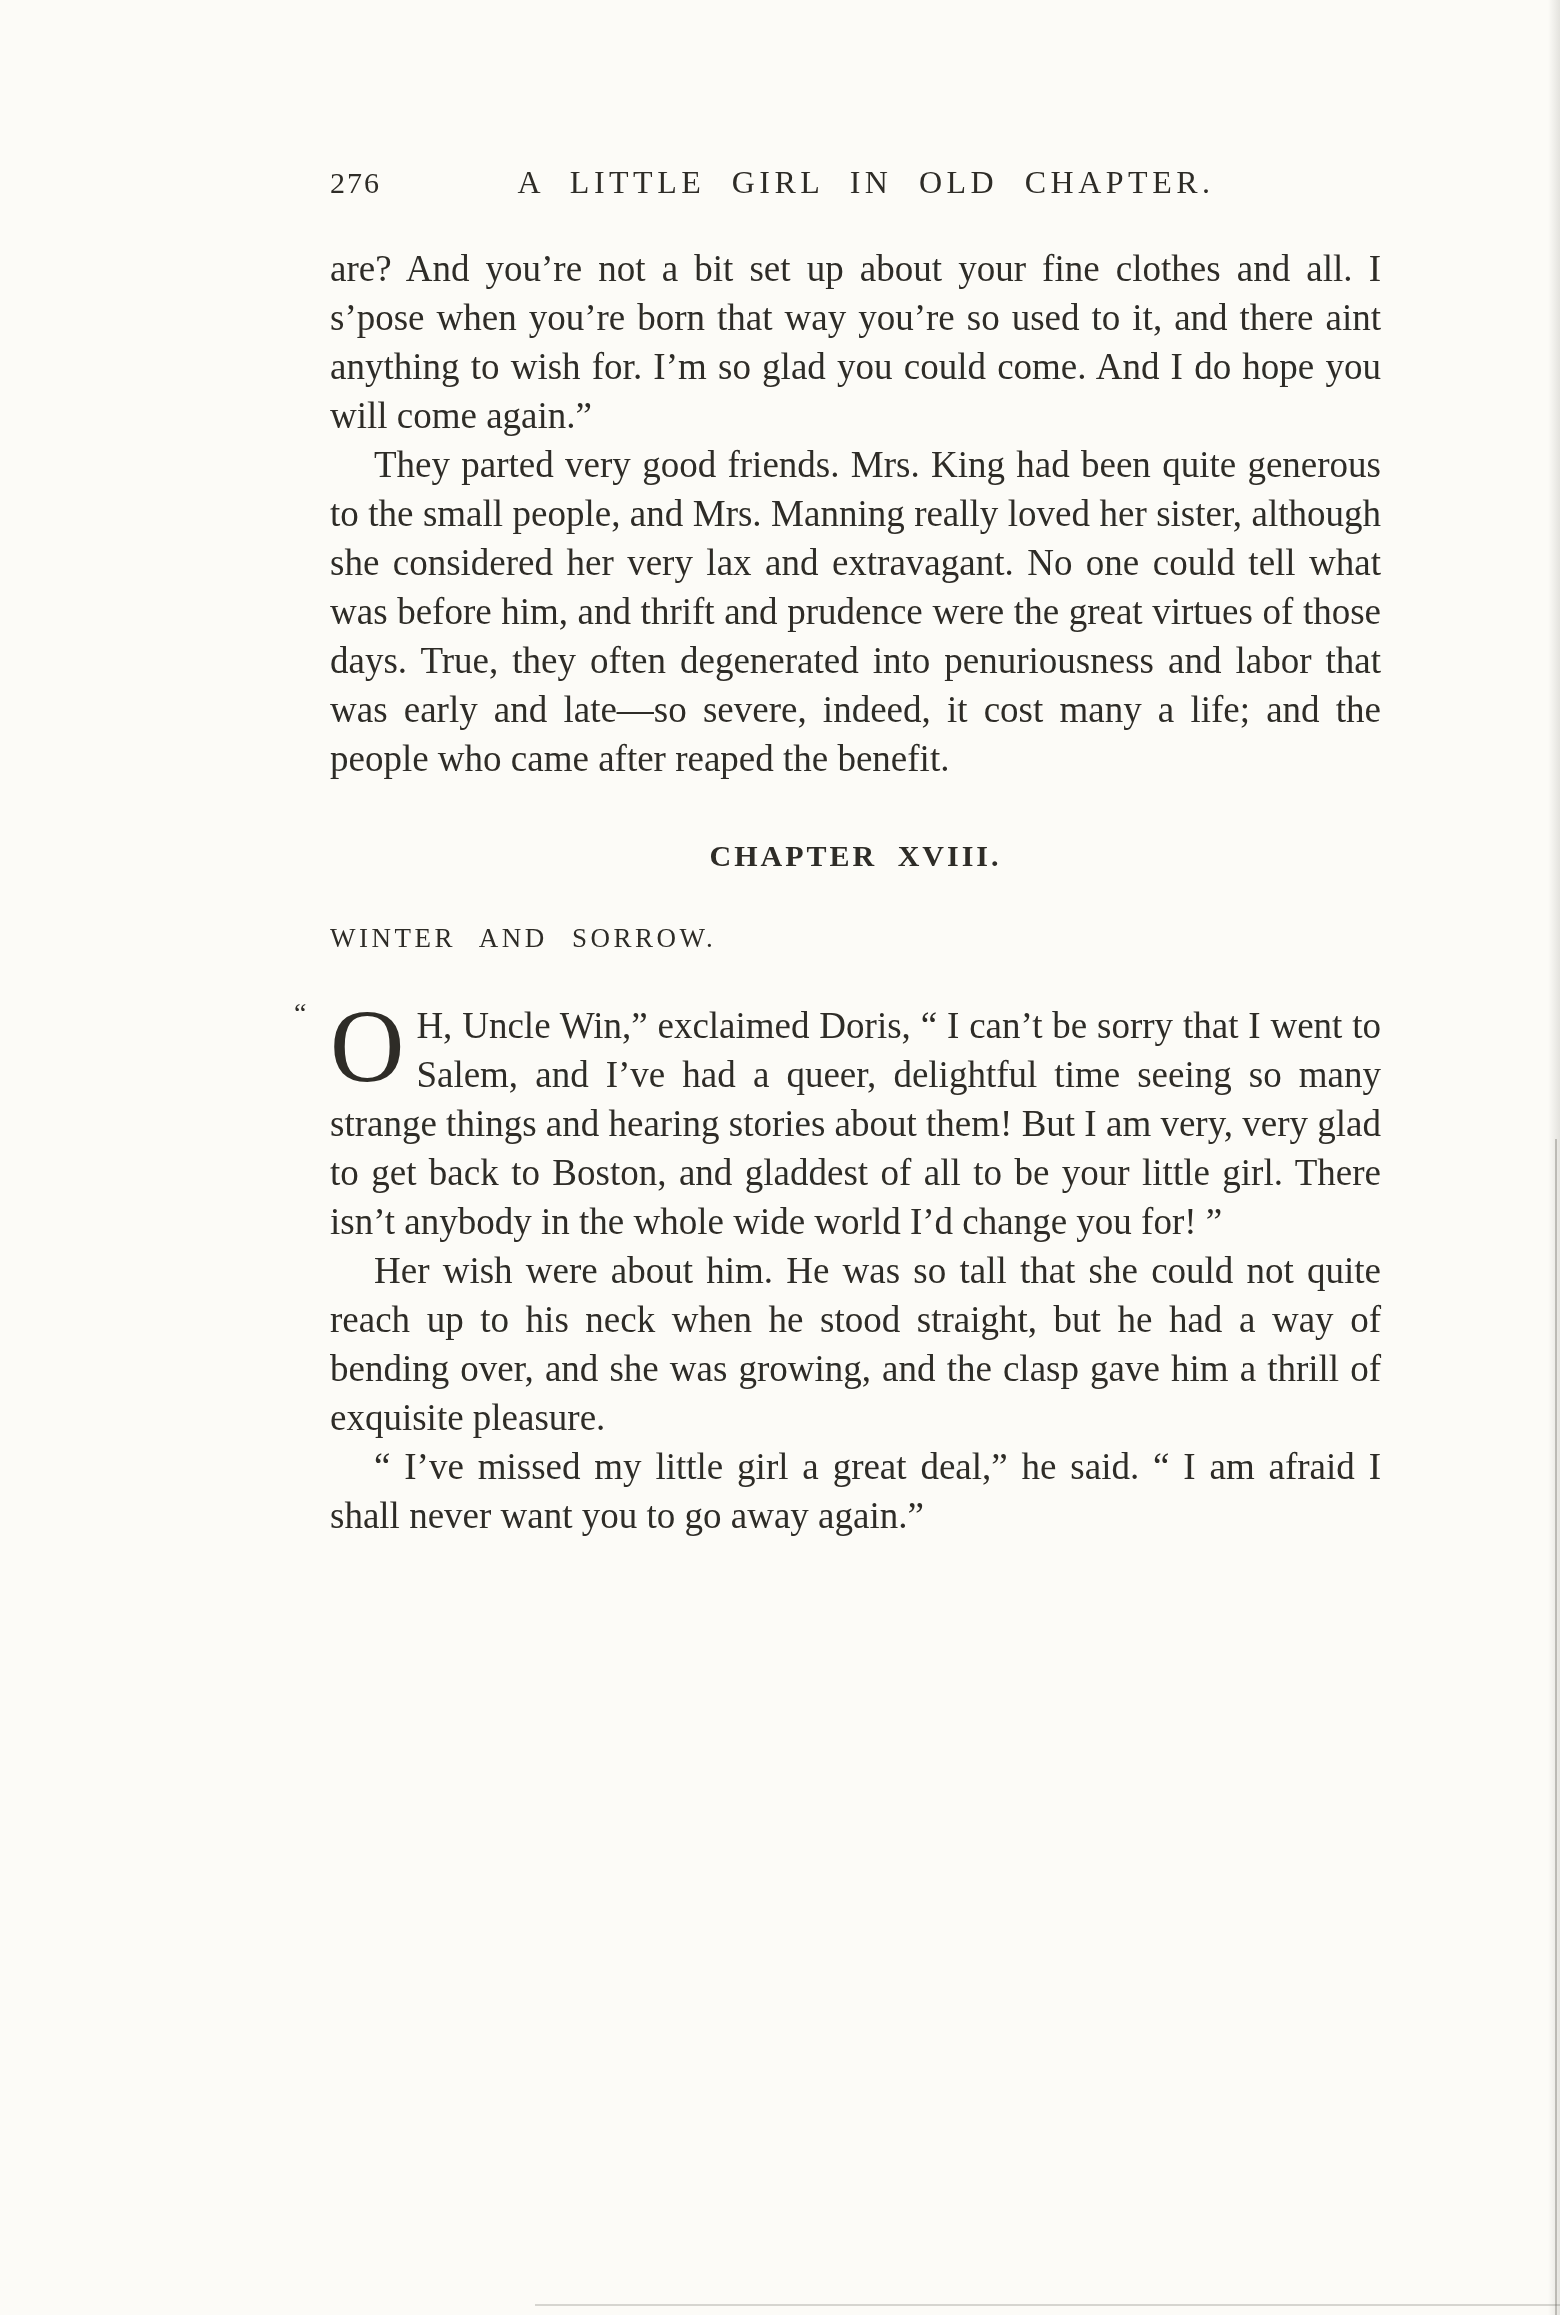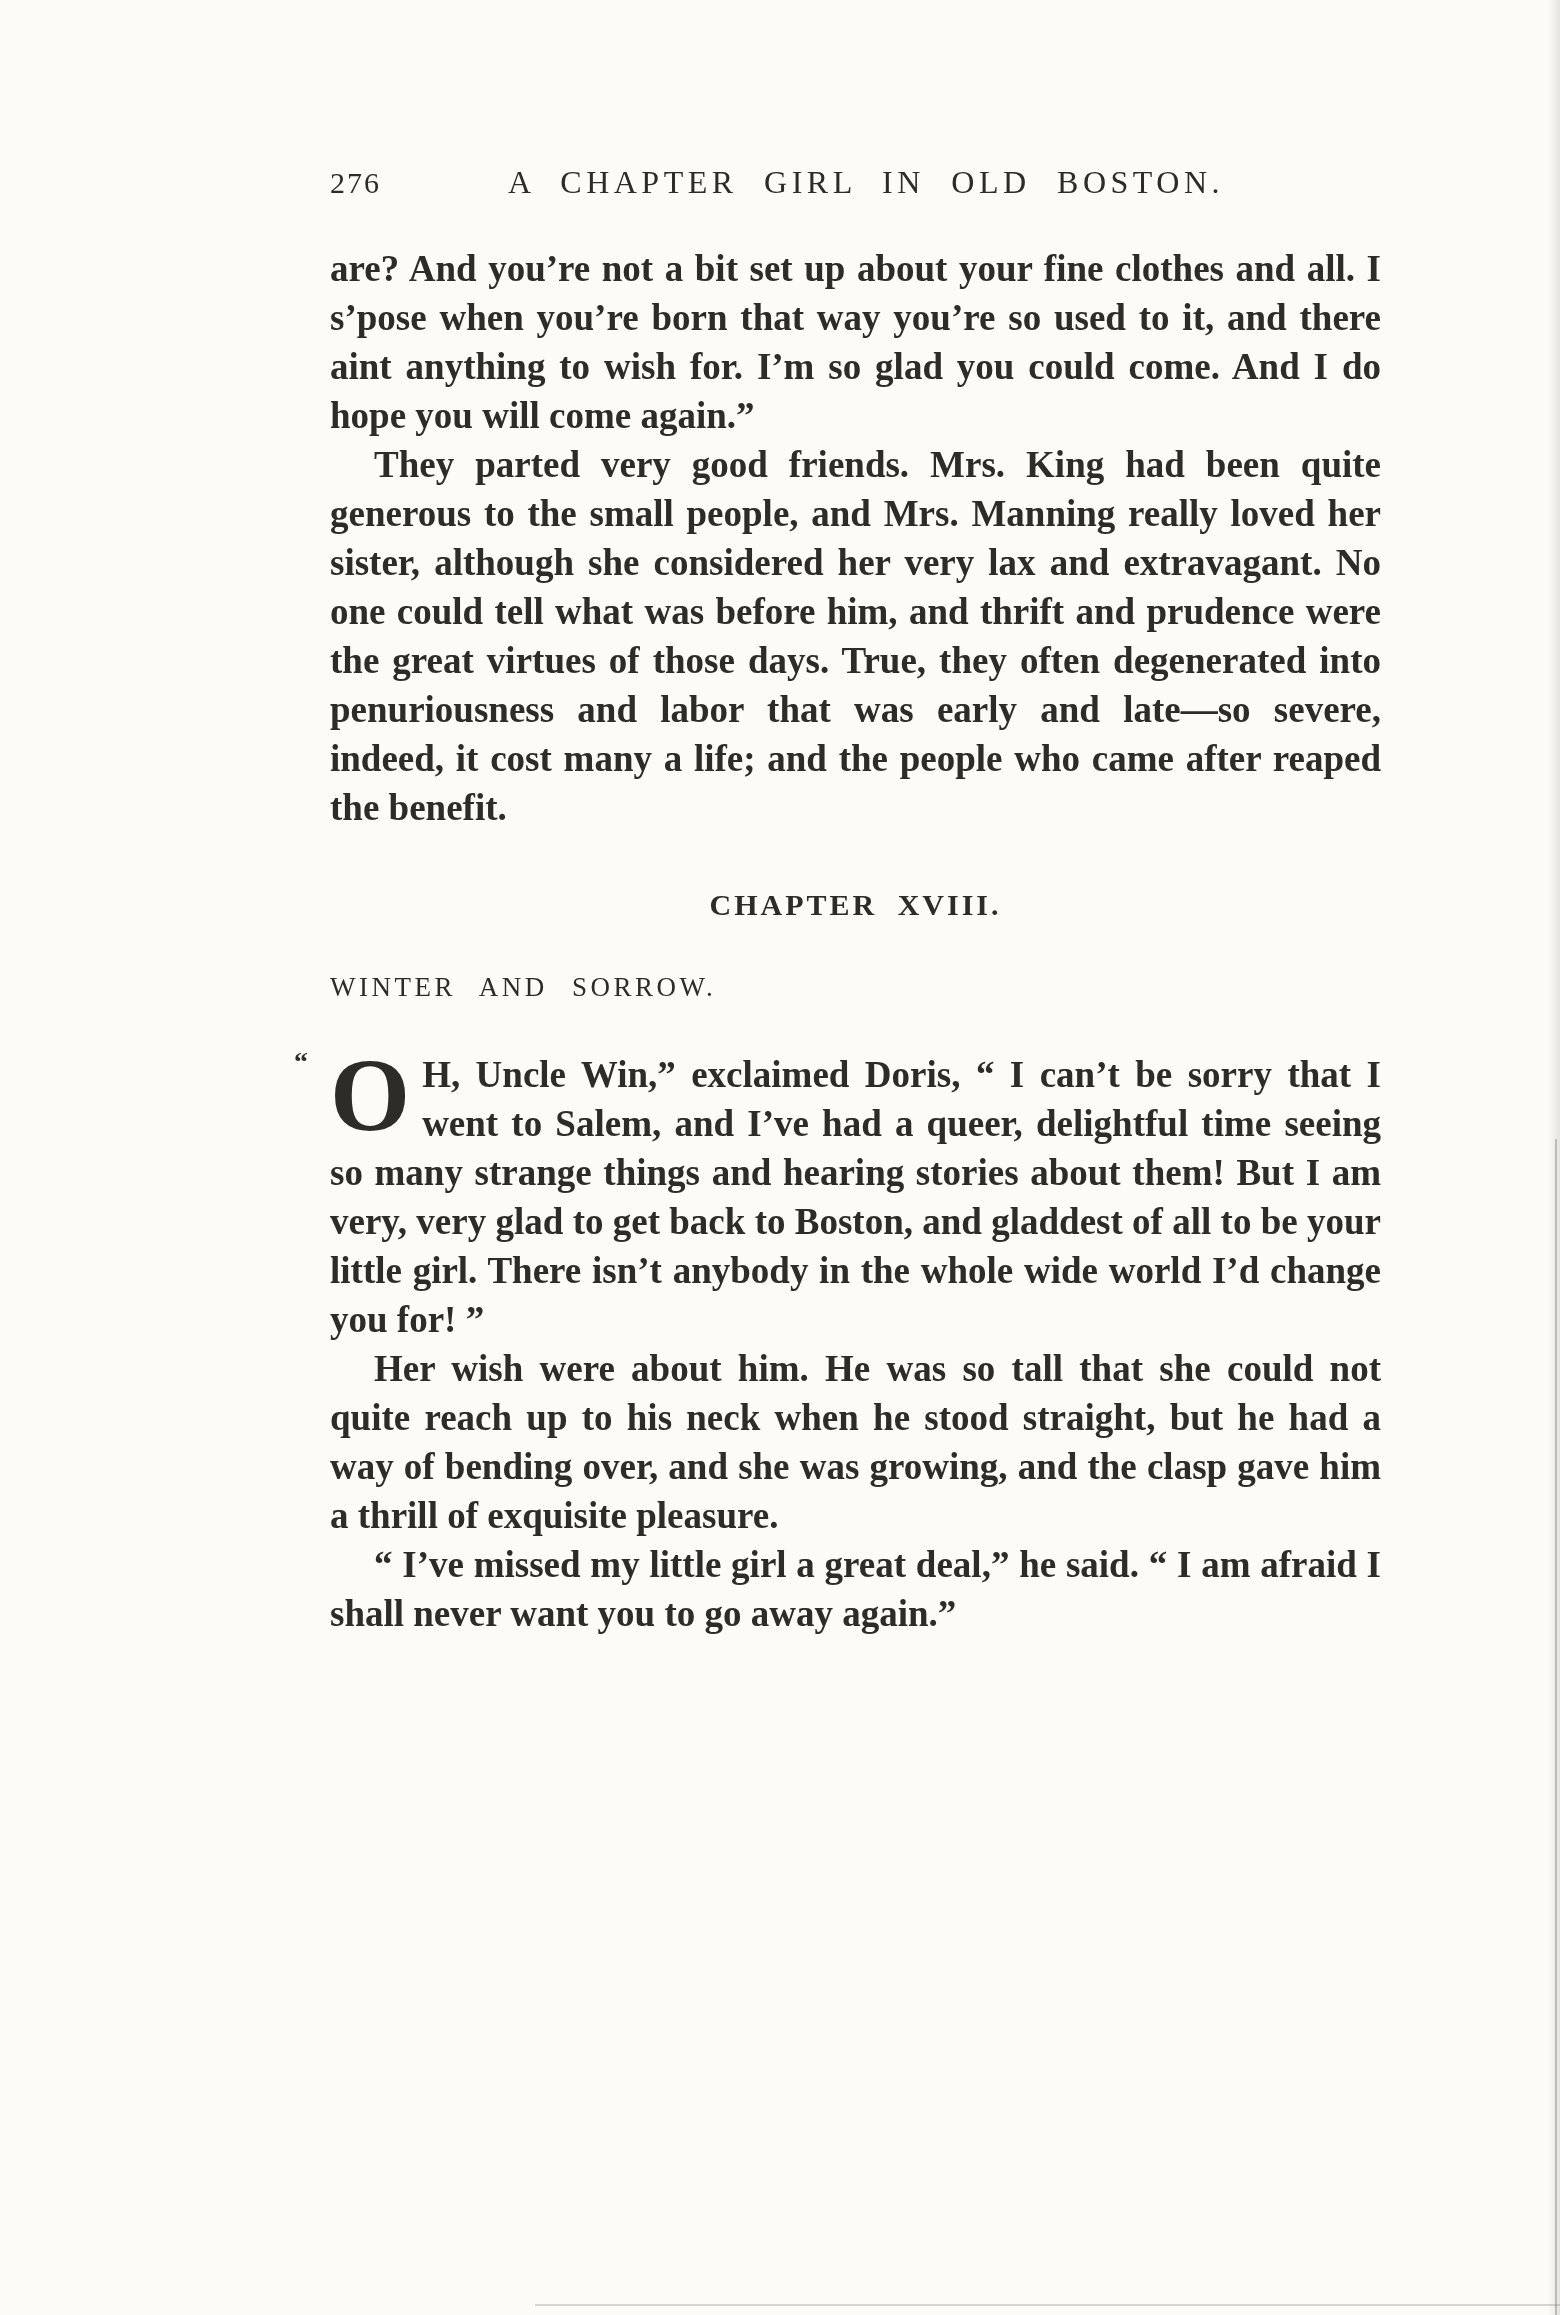--- a/index.html
+++ b/index.html
@@ -43,21 +43,21 @@
     flex:1;text-align:center;
     font-size:32px;letter-spacing:4.5px;word-spacing:14px;
     padding-right:30px;
     white-space:nowrap;
   }
   .text-block{
     position:absolute;top:244px;left:330px;width:1051px;
     font-size:37px;line-height:49px;
     text-align:justify;
   }
-  .text-block p{margin:0;font-weight:bold;}
+  .text-block p{margin:0;}
   p.indent{text-indent:44px;}
   .chapter-heading{
     margin:50px 0 0 0;
     text-align:center;text-indent:0;
     font-weight:bold;
     font-size:30px;letter-spacing:3px;word-spacing:10px;
     line-height:46px;
   }
   .chapter-subheading{
     margin:44px 0 48px 0;
@@ -82,21 +82,21 @@
 <body>
 
 <div class="page">
 
   <div class="scan-edge-right"></div>
   <div class="scan-line-right"></div>
   <div class="scan-line-bottom"></div>
 
   <header class="running-head">
     <span class="page-num">276</span>
-    <span class="running-title">A CHAPTER GIRL IN OLD BOSTON.</span>
+    <span class="running-title">A LITTLE GIRL IN OLD CHAPTER.</span>
   </header>
 
   <main class="text-block">
 
     <p class="body-para">are?  And you’re not a bit set up about your fine clothes and all.  I s’pose when you’re born that way you’re so used to it, and there aint anything to wish for.  I’m so glad you could come.  And I do hope you will come again.”</p>
 
     <p class="body-para indent">They parted very good friends.  Mrs. King had been quite generous to the small people, and Mrs. Manning really loved her sister, although she considered her very lax and extravagant.  No one could tell what was before him, and thrift and prudence were the great virtues of those days.  True, they often degenerated into penuriousness and labor that was early and late—so severe, indeed, it cost many a life; and the people who came after reaped the benefit.</p>
 
     <h2 class="chapter-heading">CHAPTER XVIII.</h2>
 

